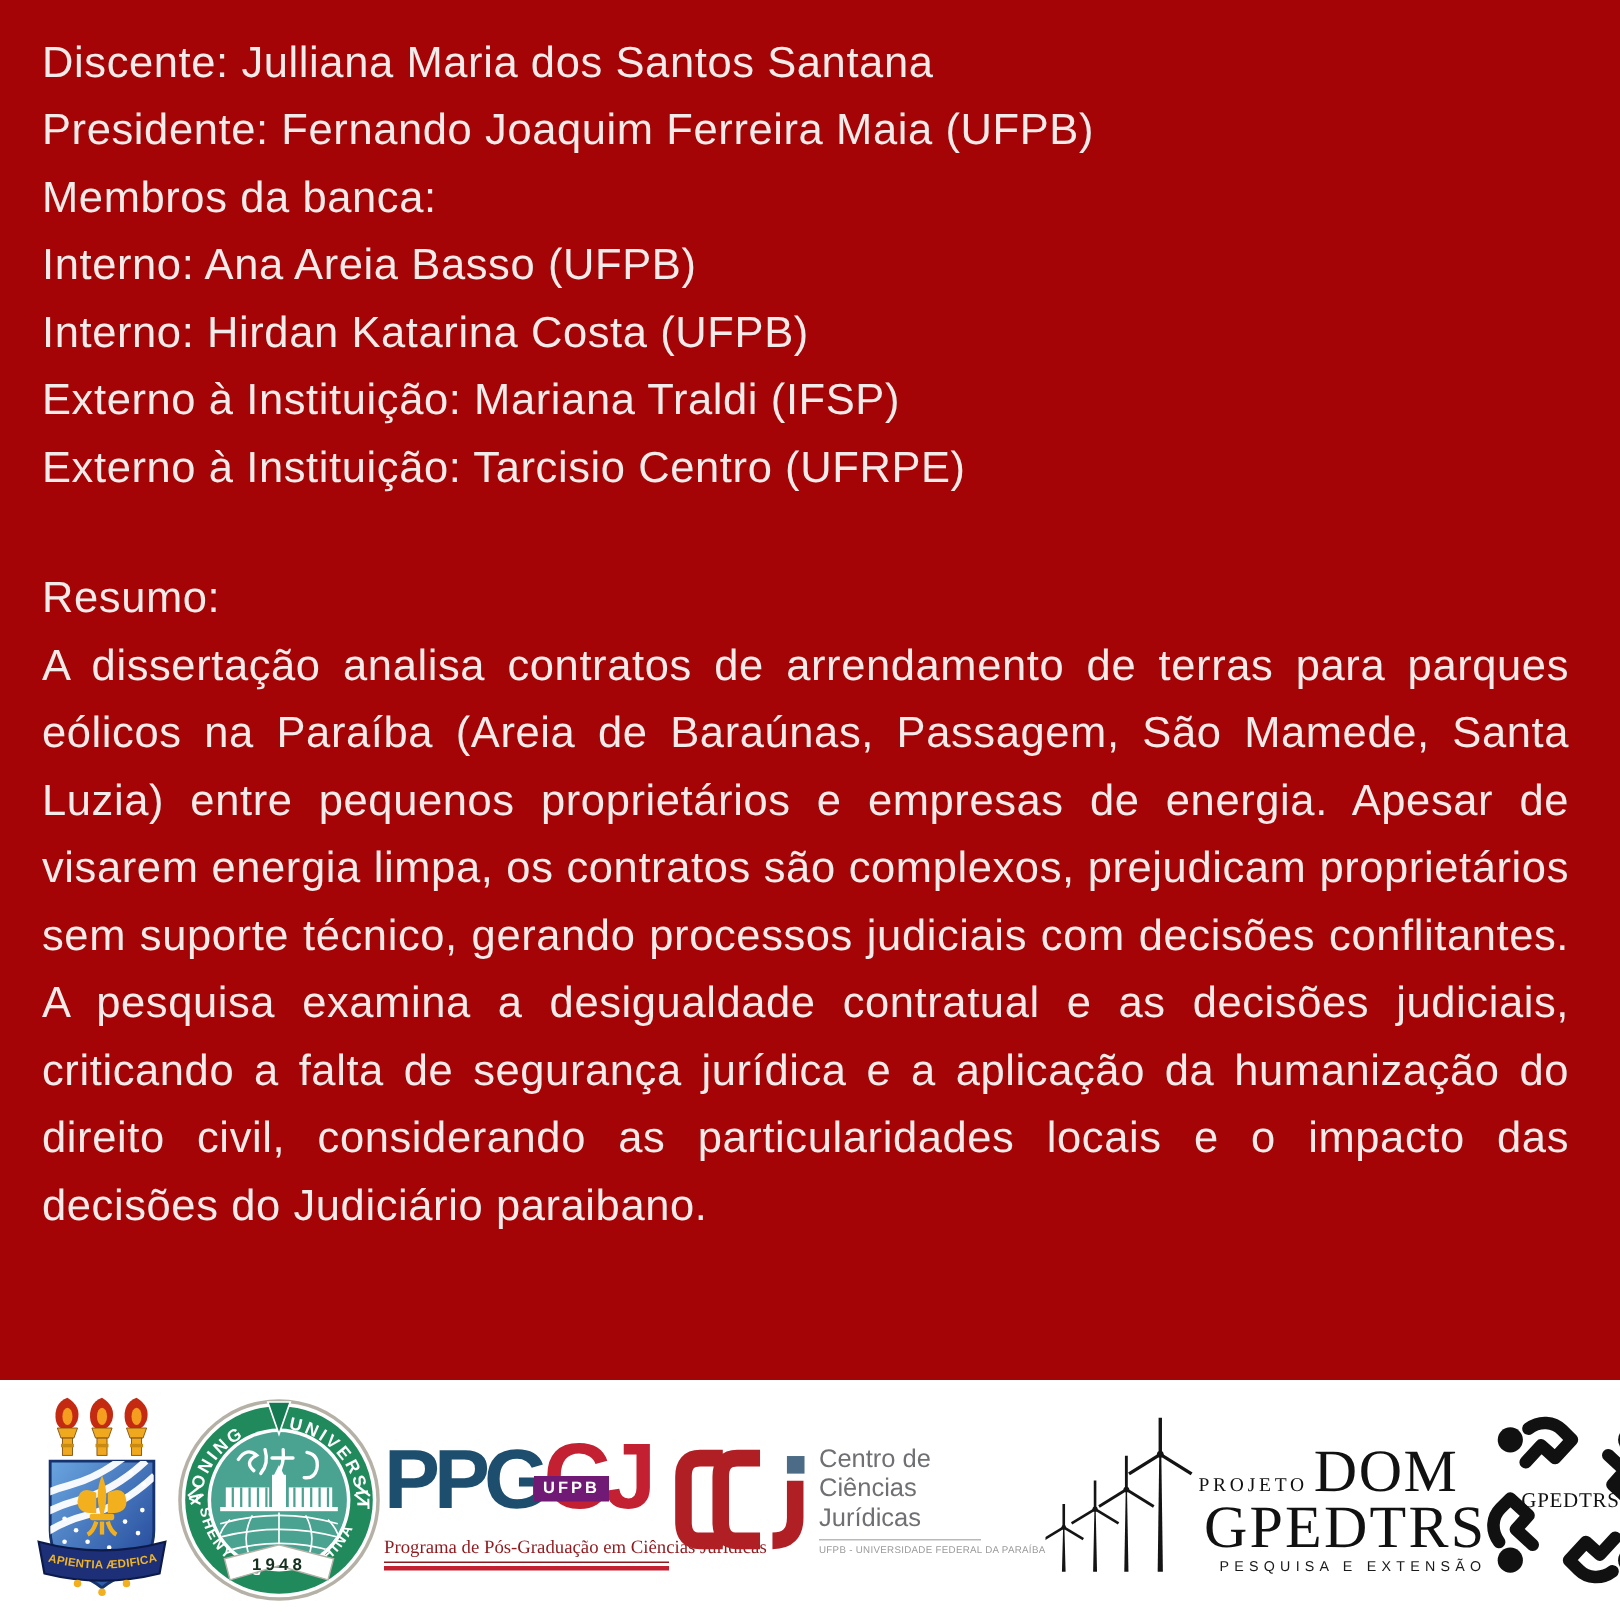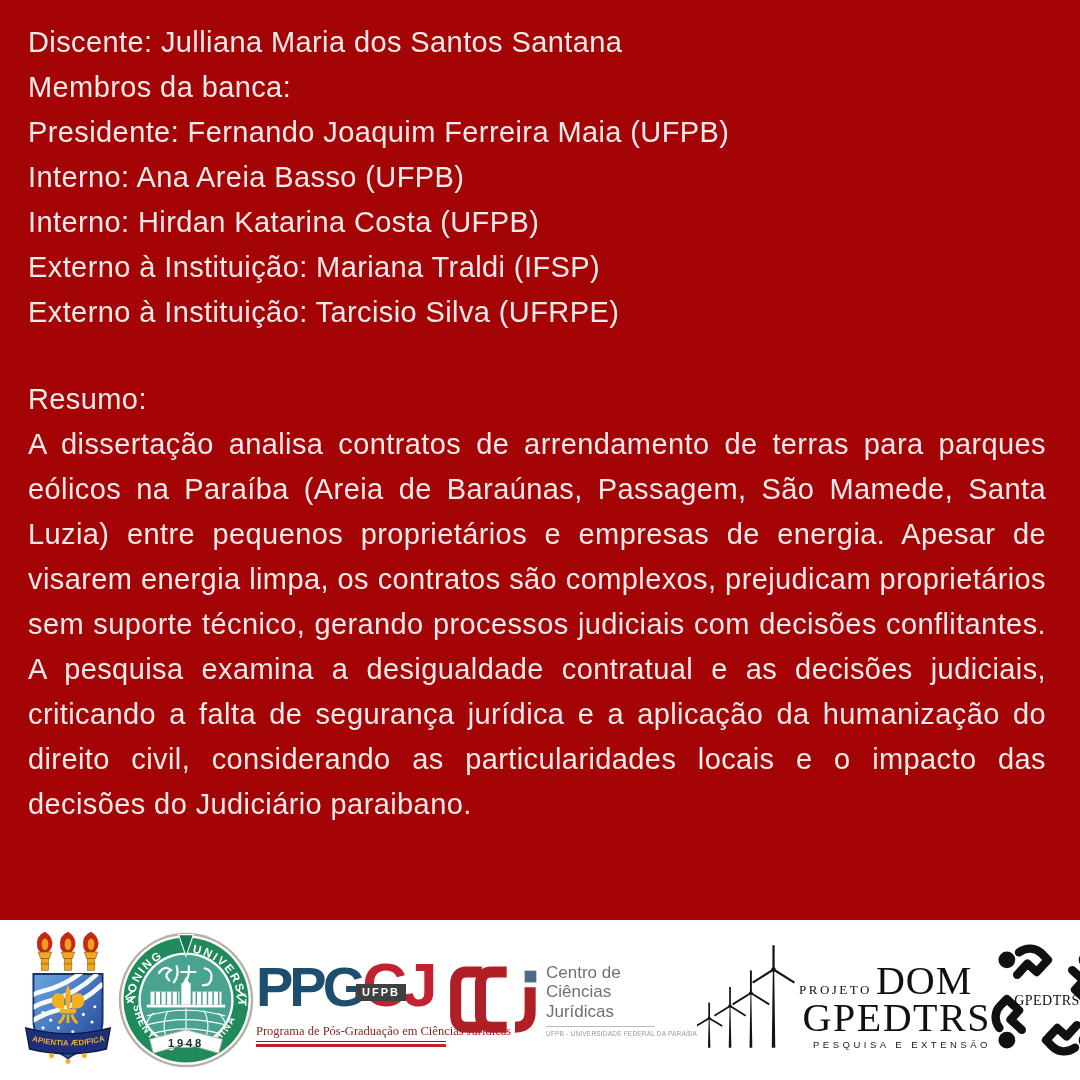--- a/index.html
+++ b/index.html
@@ -29,21 +29,21 @@
   }
   .logo { flex:0 0 auto; display:flex; align-items:center; }
 
   
   .ppgcj { display:block; width:190px; }
   .ppgcj-main { position:relative; line-height:1; white-space:nowrap; }
   .ppgcj-ppg { font-weight:bold; font-size:56px; color:#1d4e6e; letter-spacing:-4px; }
   .ppgcj-c  { font-weight:bold; font-size:62px; color:#c32031; letter-spacing:-4px; }
   .ppgcj-j  { font-weight:bold; font-size:62px; color:#c32031; }
   .ppgcj-badge {
-    position:absolute; right:40px; top:30px; background:#404040; color:#fff;
+    position:absolute; right:40px; top:30px; background:#701a75; color:#fff;
     font-size:11px; font-weight:bold; letter-spacing:2px; padding:3px 6px;
   }
   .ppgcj-sub {
     margin-top:8px; font-family:"Liberation Serif", serif; color:#8e1b1f;
     font-size:12.5px; white-space:nowrap; border-bottom:1px solid #8e1b1f; padding-bottom:2px;
   }
   .ppgcj-bar { height:3px; background:#c32031; margin-top:2px; }
 
   
   .ccj { }
@@ -64,26 +64,26 @@
   svg text { font-family:"Liberation Sans", sans-serif; }
   .serif-text { font-family:"Liberation Serif", serif; }
 </style>
 </head>
 <body>
 
 <div class="poster">
 
   <div class="red-area">
     <div class="line">Discente: Julliana Maria dos Santos Santana</div>
+    <div class="line">Presidente: Fernando Joaquim Ferreira Maia (UFPB)</div>
     <div class="line">Membros da banca:</div>
-    <div class="line">Presidente: Fernando Joaquim Ferreira Maia (UFPB)</div>
     <div class="line">Interno: Ana Areia Basso (UFPB)</div>
     <div class="line">Interno: Hirdan Katarina Costa (UFPB)</div>
     <div class="line">Externo à Instituição: Mariana Traldi (IFSP)</div>
-    <div class="line">Externo à Instituição: Tarcisio Silva (UFRPE)</div>
+    <div class="line">Externo à Instituição: Tarcisio Centro (UFRPE)</div>
     <div class="line resumo-label">Resumo:</div>
     <div class="resumo-text">A dissertação analisa contratos de arrendamento de terras para parques eólicos na Paraíba (Areia de Baraúnas, Passagem, São Mamede, Santa Luzia) entre pequenos proprietários e empresas de energia. Apesar de visarem energia limpa, os contratos são complexos, prejudicam proprietários sem suporte técnico, gerando processos judiciais com decisões conflitantes. A pesquisa examina a desigualdade contratual e as decisões judiciais, criticando a falta de segurança jurídica e a aplicação da humanização do direito civil, considerando as particularidades locais e o impacto das decisões do Judiciário paraibano.</div>
   </div>
 
   <div class="logo-strip">
 
     <div class="logo">
       <svg width="96" height="144" viewBox="0 0 100 150">
         <defs>
           <linearGradient id="shieldGrad" x1="0" y1="0" x2="1" y2="1">

